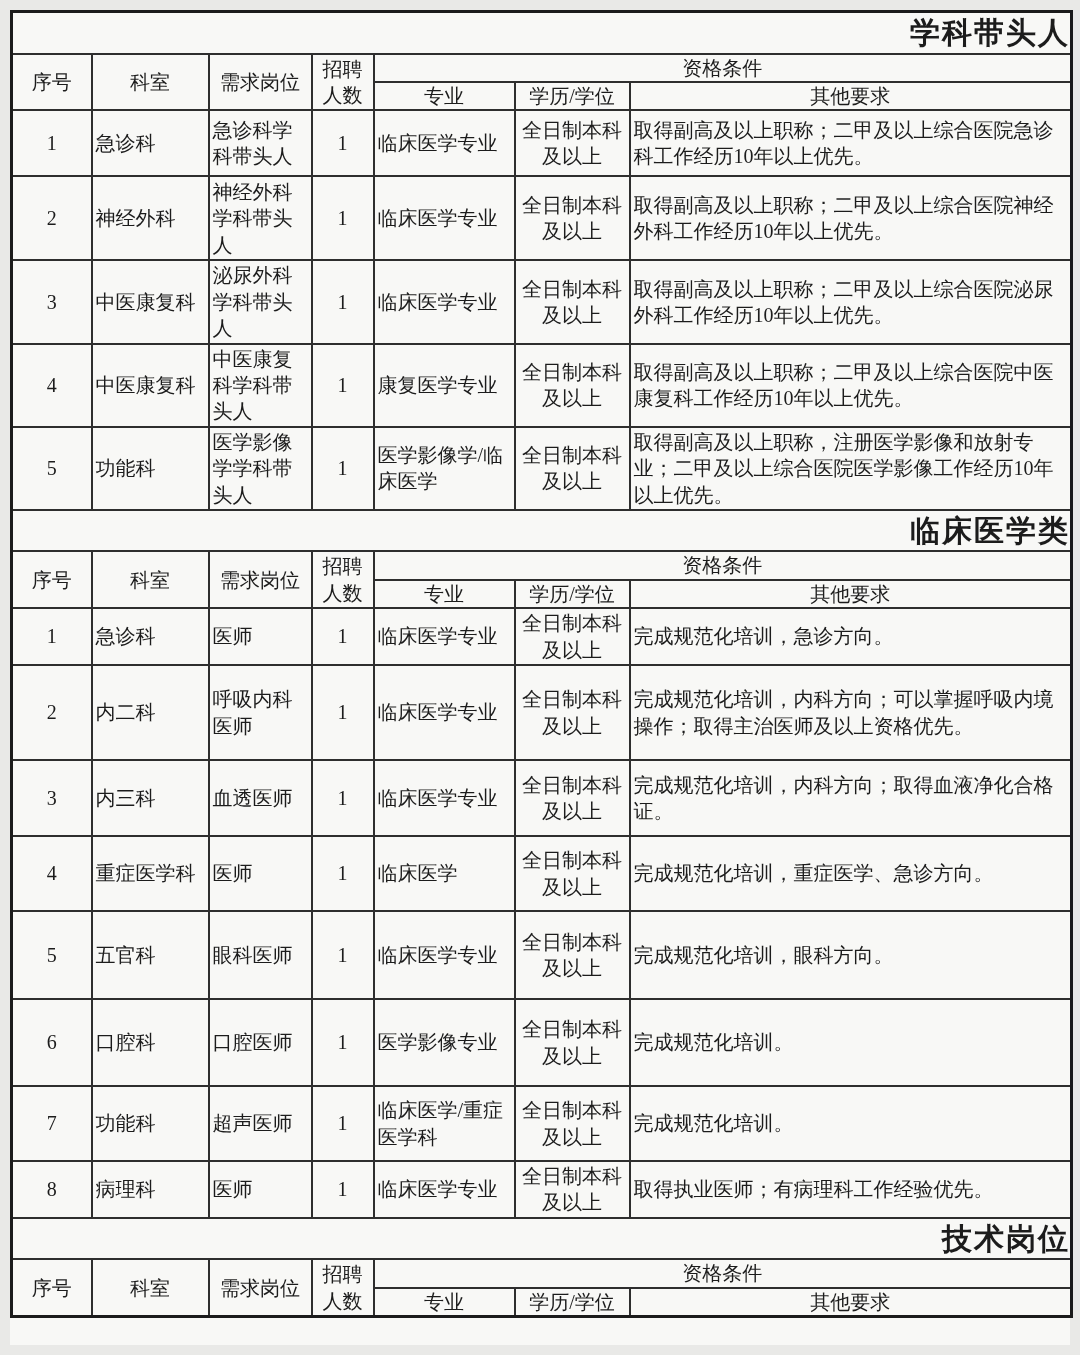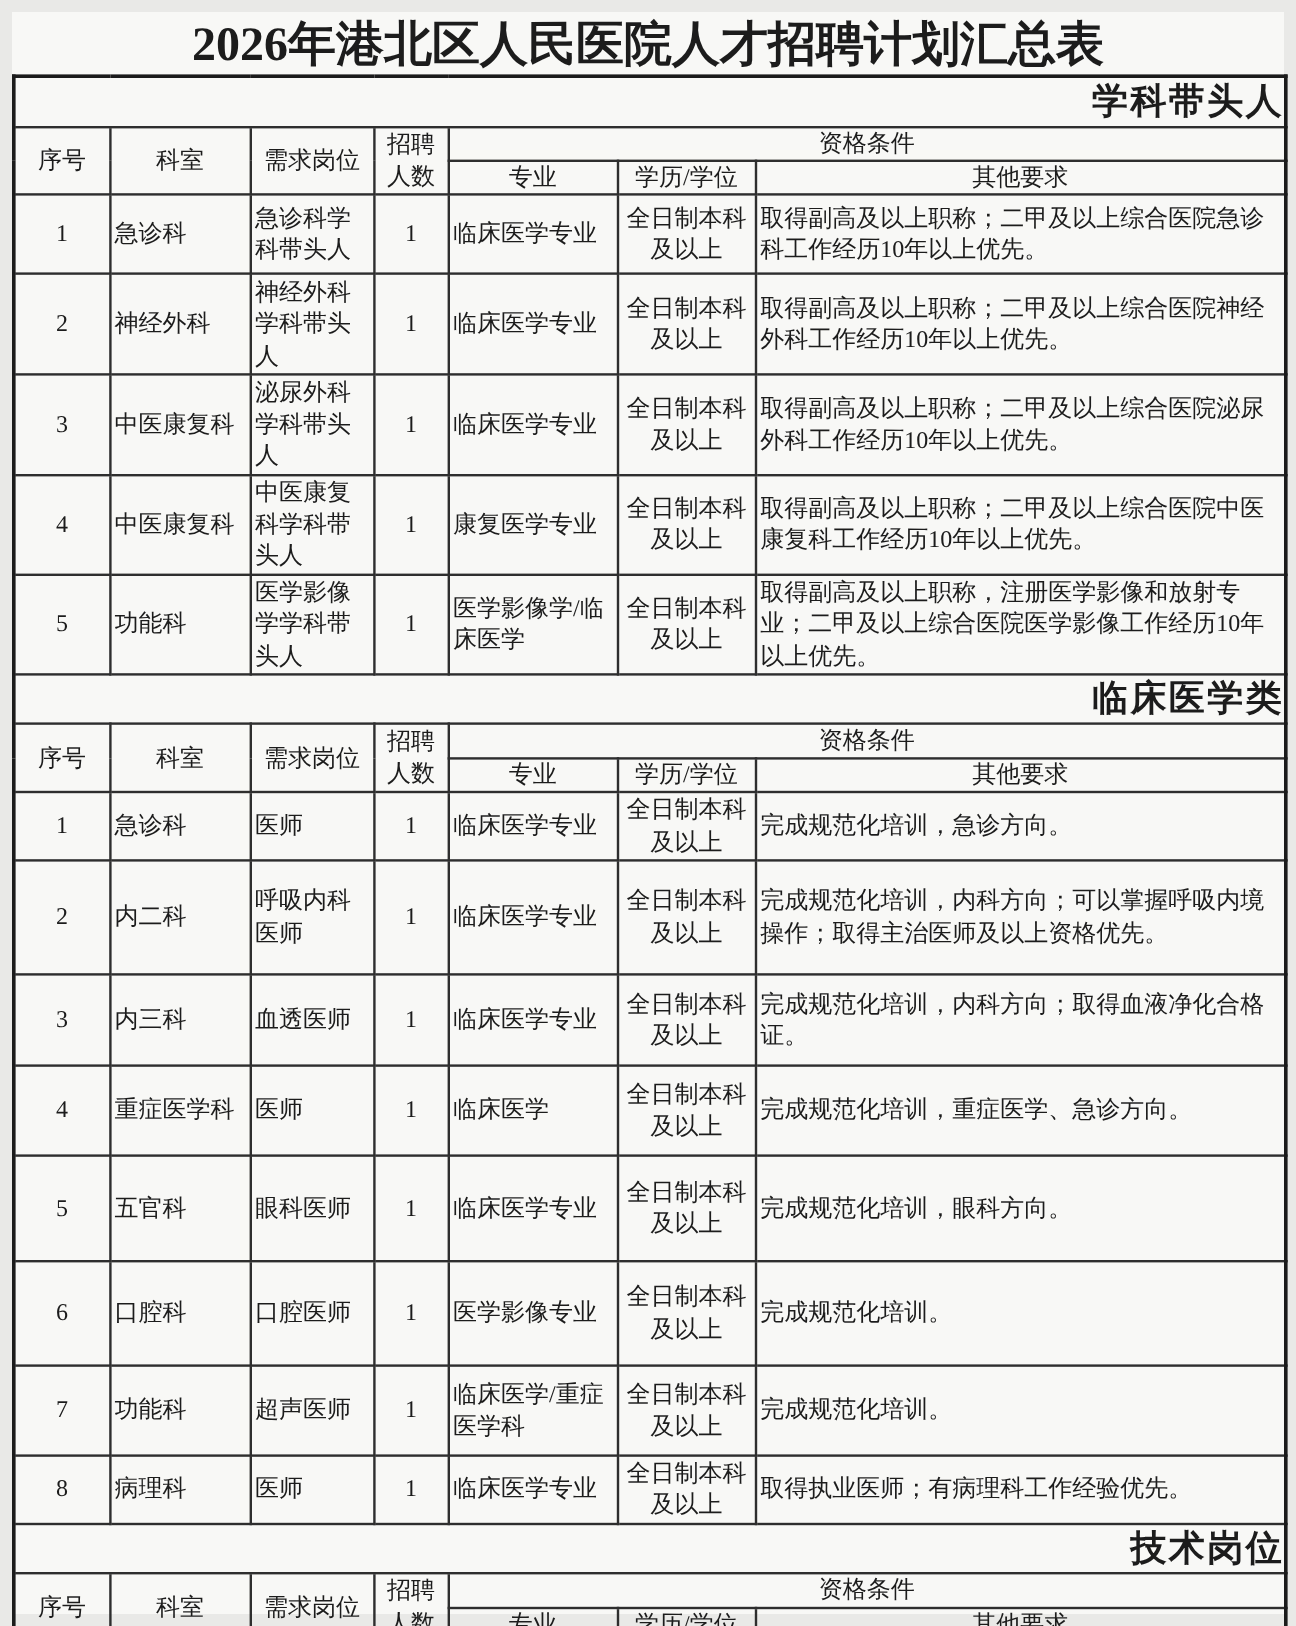--- a/index.html
+++ b/index.html
@@ -56,21 +56,20 @@
   td.c-post { text-align: left; padding-left: 5px; margin-left: 34px; }
   td.c-major { text-align: left; padding-left: 5px; }
   td.c-degree { text-align: center; padding-left: 4px; padding-right: 2px; }
   td.c-other { text-align: left; padding-left: 7px; padding-right: 5px; }
 </style>
 </head>
 <body>
 
 <div class="sheet">
 
-  <div class="title-band">2026年港北区人民医院人才招聘计划汇总表</div>
 
   <table class="recruit">
     <colgroup>
       <col style="width:80px">
         <col style="width:117px">
         <col style="width:103px">
       <col style="width:62px">
         <col style="width:141px">
         <col style="width:115px">
       <col style="width:442px">

